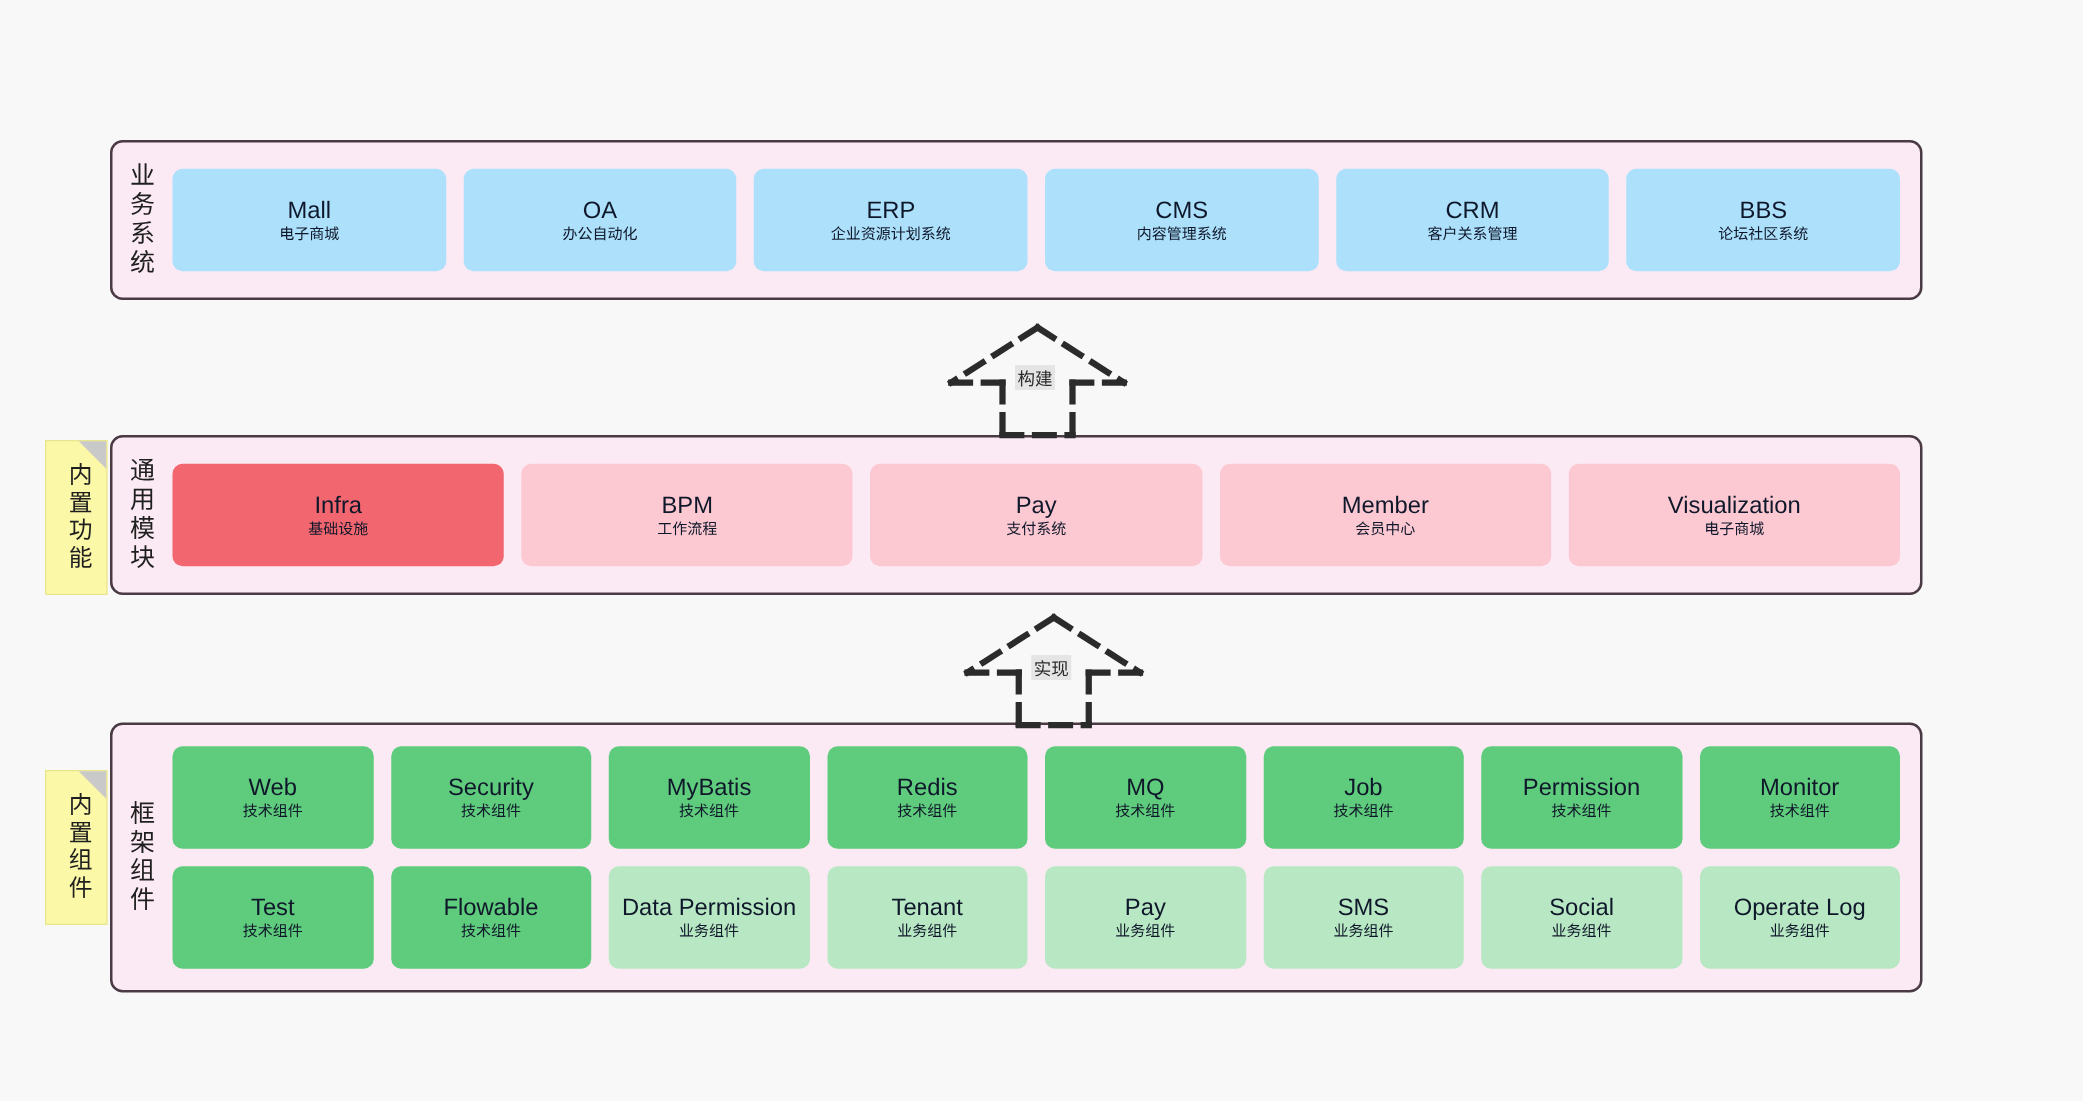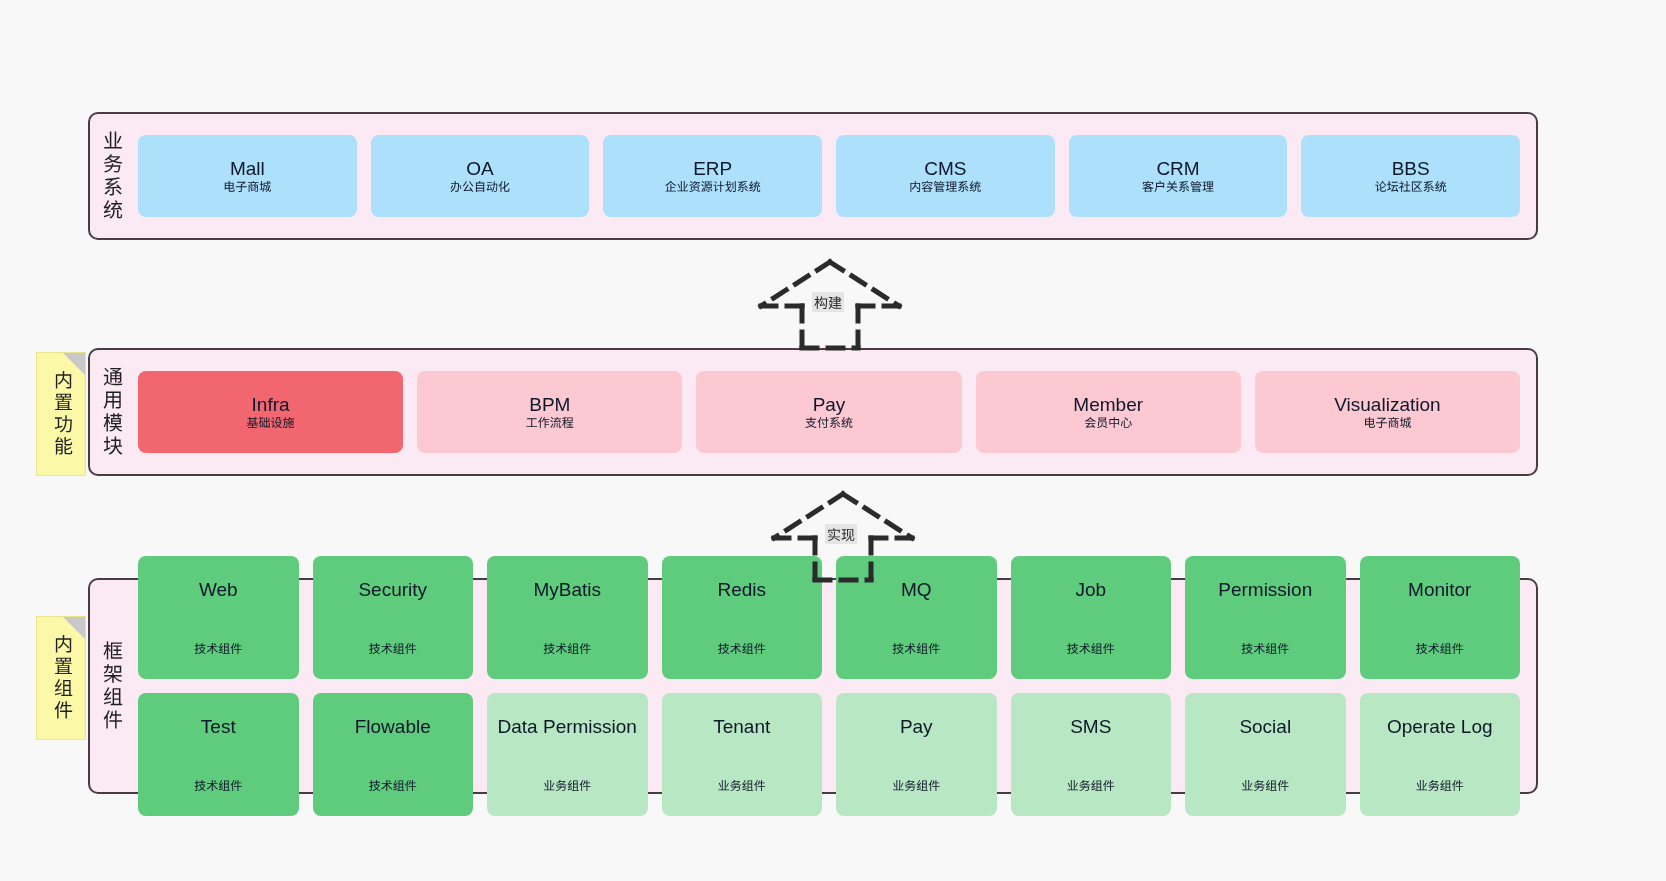--- a/index.html
+++ b/index.html
@@ -63,21 +63,21 @@
     user-select: none;
   }
   .node .t1 { font-size: 19px; }
   .node .t2 { font-size: 12px; }
 
   
   .c-blue       { background: #ace0fb; }
   .c-red        { background: #f26濫; }
   .c-red        { background: #f2666f; }
   .c-pink       { background: #fcc9d2; }
-  .c-green      { background: #5fcb7c; gap: 41px; }
+  .c-green      { background: #5fcb7c; }
   .c-greenlight { background: #b8e8c3; justify-content: space-between; }
 
   
   .note {
     position: absolute;
     width: 50px;
     background: #fbf8a8;
     border: 1px solid #e9e48e;
     display: flex;
     align-items: center;

